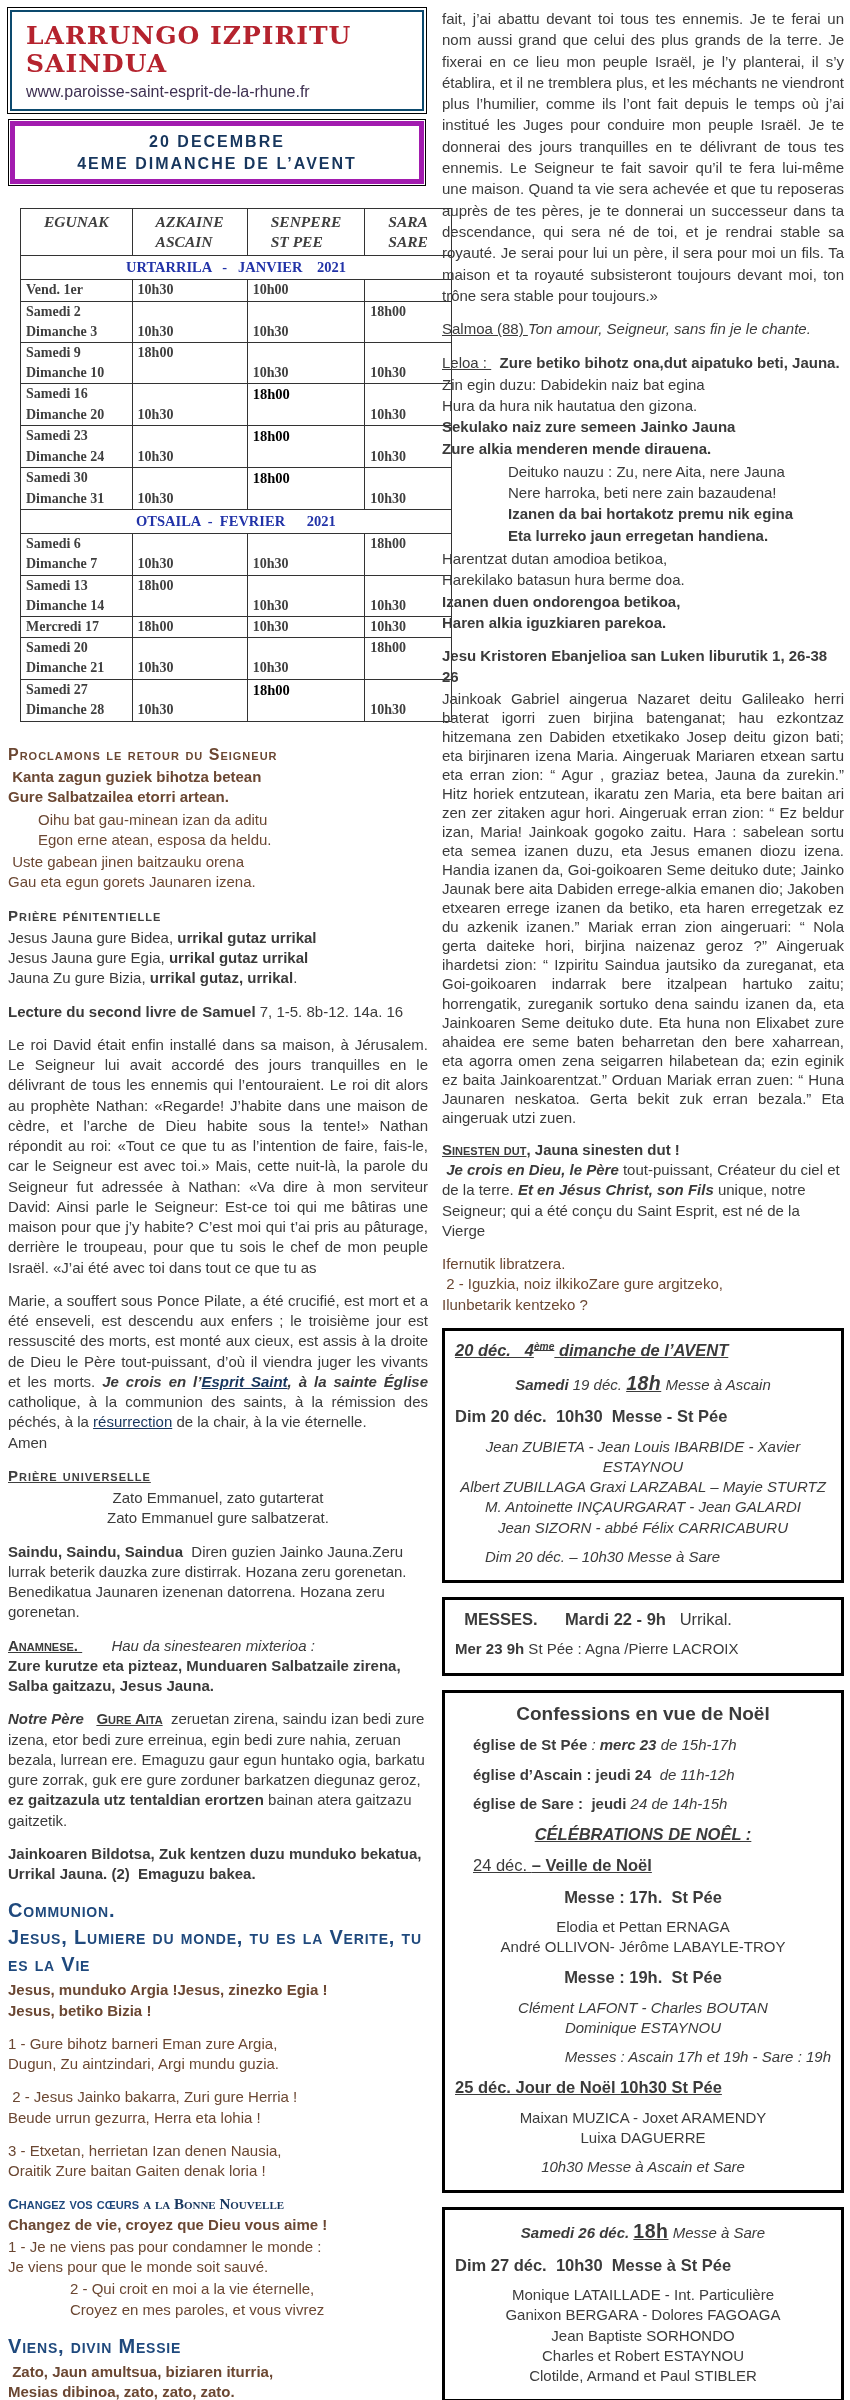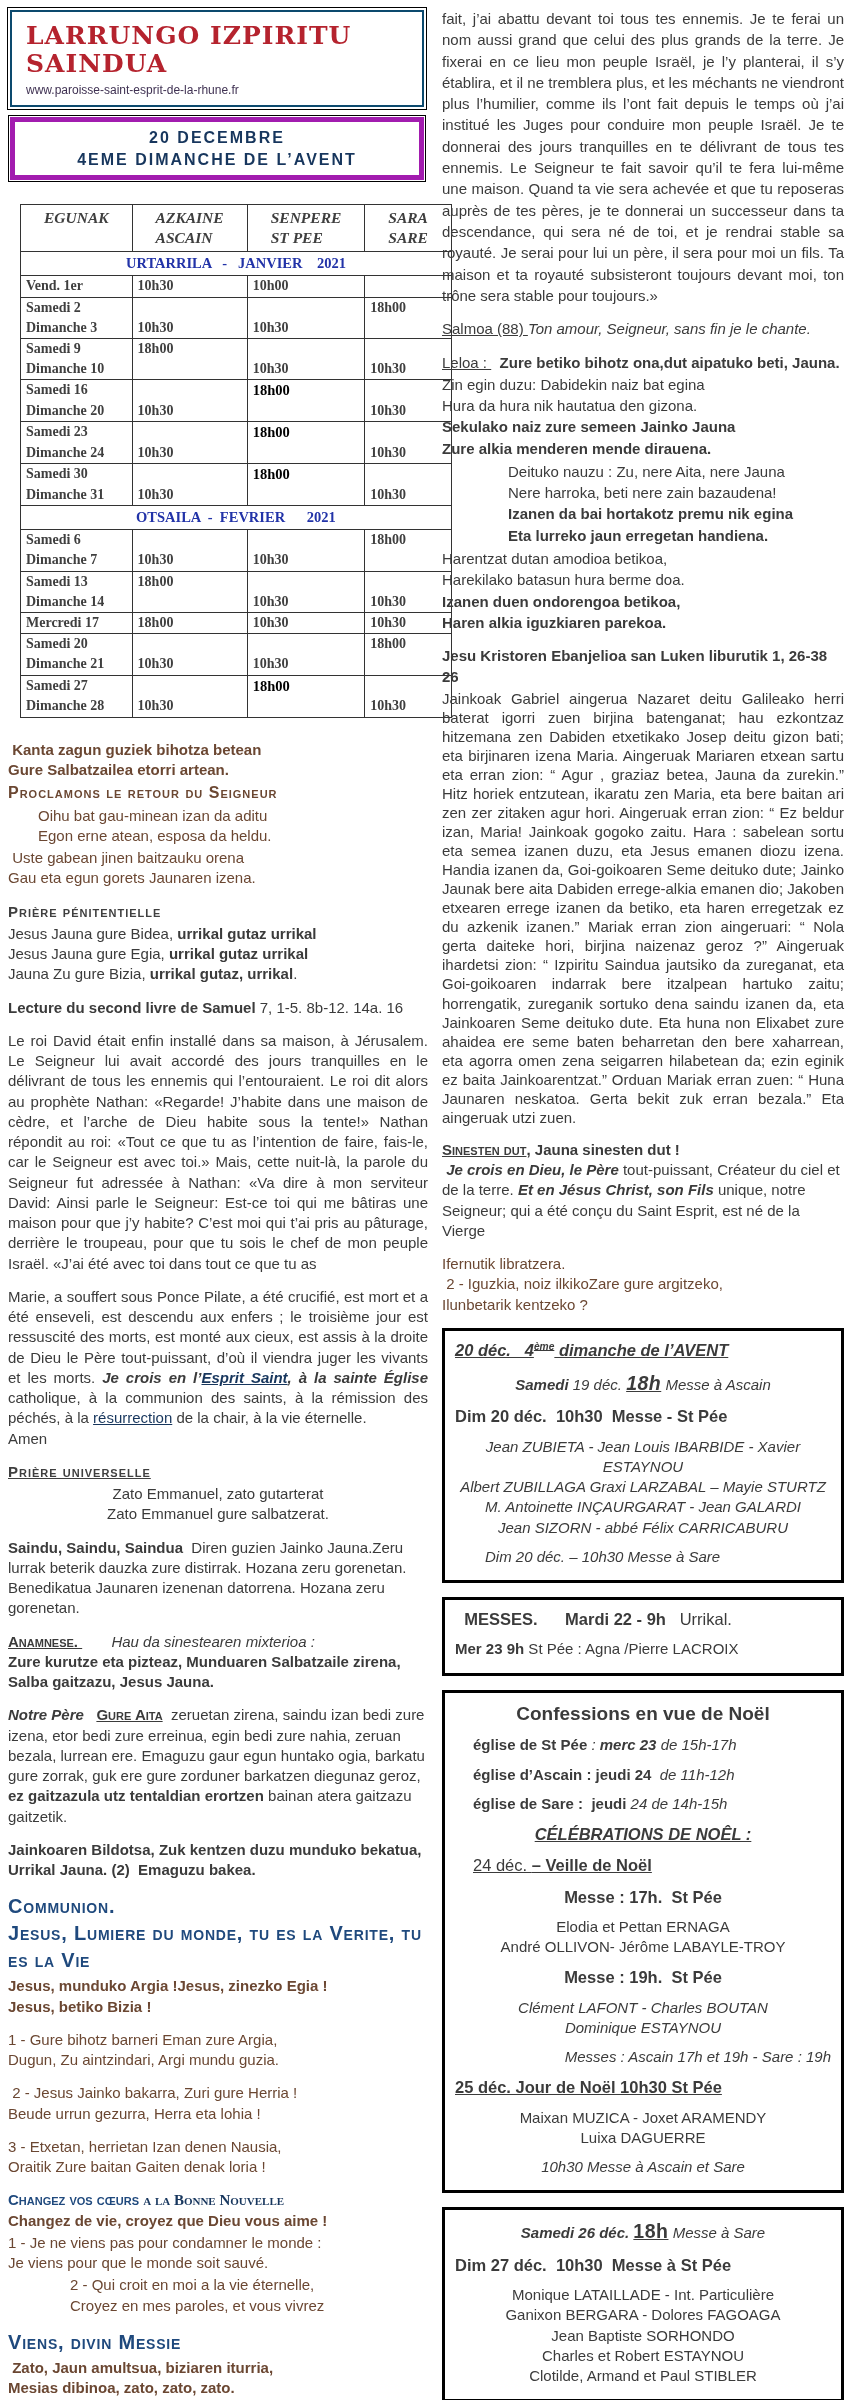--- a/index.html
+++ b/index.html
@@ -15,21 +15,21 @@
   }
   .page{display:flex;gap:14px;padding:8px 6px 0 8px;}
   .col-left{width:420px;flex:0 0 420px;}
   .col-right{width:402px;flex:0 0 402px;}
 
   
   .header-box{border:2px solid #0c4a6e;outline:1px solid #000;outline-offset:2px;
     margin:2px 4px 10px 2px;padding:10px 8px 8px 14px;}
   .parish-title{font-family:"DejaVu Serif",serif;font-weight:700;color:var(--title-red);
     font-size:25px;letter-spacing:1px;line-height:1.1;}
-  .parish-url{color:var(--url-purple);font-size:12px;margin-top:6px;}
+  .parish-url{color:var(--url-purple);font-size:16px;margin-top:6px;}
   .date-box{border:5px solid #a21caf;outline:1px solid #000;outline-offset:1px;
     margin:0 4px 24px 2px;padding:5px 4px;text-align:center;
     color:var(--navy);font-weight:700;font-size:16px;letter-spacing:2px;line-height:1.35;}
 
   
   table.sched{border-collapse:collapse;margin:0 0 22px 12px;width:352px;
     font-family:"Liberation Serif",serif;color:var(--table-text);}
   table.sched td,table.sched th{border-left:1px solid #333;border-right:1px solid #333;
     padding:1px 5px;text-align:left;vertical-align:top;white-space:pre;line-height:1.3;}
   table.sched tr.hdr th{border:1px solid #333;font-style:italic;font-weight:700;
@@ -211,22 +211,22 @@
           </tr>
           <tr class=" grp-end">
             <td class="c-day">Dimanche 28</td>
             <td class="c-a">10h30</td>
             <td class="c-s"></td>
             <td class="c-r">10h30</td>
           </tr>
         </tbody>
     </table>
     <div id="left-blocks">
+        <div class="blk sc brown fs16 mb0"><span>Proclamons le retour du Seigneur</span></div>
         <div class="blk brown mb0"><span class="rb"> Kanta zagun guziek bihotza betean<br>Gure Salbatzailea etorri artean.</span></div>
-        <div class="blk sc brown fs16 mb0"><span>Proclamons le retour du Seigneur</span></div>
         <div class="blk brown ind2 mb0"><span>Oihu bat gau-minean izan da aditu<br>Egon erne atean, esposa da heldu.</span></div>
         <div class="blk brown"><span> Uste gabean jinen baitzauku orena<br>Gau eta egun gorets Jaunaren izena.</span></div>
         <div class="blk sc gray mb0"><span>Prière pénitentielle</span></div>
         <div class="blk "><span>Jesus Jauna gure Bidea, </span><span class="rb">urrikal gutaz urrikal</span><span><br></span><span>Jesus Jauna gure Egia, </span><span class="rb">urrikal gutaz urrikal</span><span><br></span><span>Jauna Zu gure Bizia, </span><span class="rb">urrikal gutaz, urrikal</span><span>.</span></div>
         <div class="blk "><span class="rb">Lecture du second livre de Samuel</span><span> 7, 1-5. 8b-12. 14a. 16</span></div>
         <div class="blk just"><span>Le roi David était enfin installé dans sa maison, à Jérusalem. Le Seigneur lui avait accordé des jours tranquilles en le délivrant de tous les ennemis qui l’entouraient. Le roi dit alors au prophète Nathan: «Regarde! J’habite dans une maison de cèdre, et l’arche de Dieu habite sous la tente!» Nathan répondit au roi: «Tout ce que tu as l’intention de faire, fais-le, car le Seigneur est avec toi.» Mais, cette nuit-là, la parole du Seigneur fut adressée à Nathan: «Va dire à mon serviteur David: Ainsi parle le Seigneur: Est-ce toi qui me bâtiras une maison pour que j’y habite? C’est moi qui t’ai pris au pâturage, derrière le troupeau, pour que tu sois le chef de mon peuple Israël. «J’ai été avec toi dans tout ce que tu as</span></div>
         <div class="blk just"><span>Marie, a souffert sous Ponce Pilate, a été crucifié, est mort et a été enseveli, est descendu aux enfers ; le troisième jour est ressuscité des morts, est monté aux cieux, est assis à la droite de Dieu le Père tout-puissant, d’où il viendra juger les vivants et les morts. </span><span class="rb ri">Je crois en l’</span><span class="rb ri ru c-navy">Esprit Saint</span><span class="rb ri">, à la sainte Église</span><span> catholique, à la communion des saints, à la rémission des péchés, à la </span><span class="ru c-navy">résurrection</span><span> de la chair, à la vie éternelle.<br>Amen</span></div>
         <div class="blk sc gray mb0"><span class="ru">Prière universelle</span></div>
         <div class="blk center"><span>Zato Emmanuel, zato gutarterat<br>Zato Emmanuel gure salbatzerat.</span></div>
         <div class="blk "><span class="rb">Saindu, Saindu, Saindua</span><span>  Diren guzien Jainko Jauna.Zeru lurrak beterik dauzka zure distirrak. Hozana zeru gorenetan. Benedikatua Jaunaren izenenan datorrena. Hozana zeru gorenetan.</span></div>

